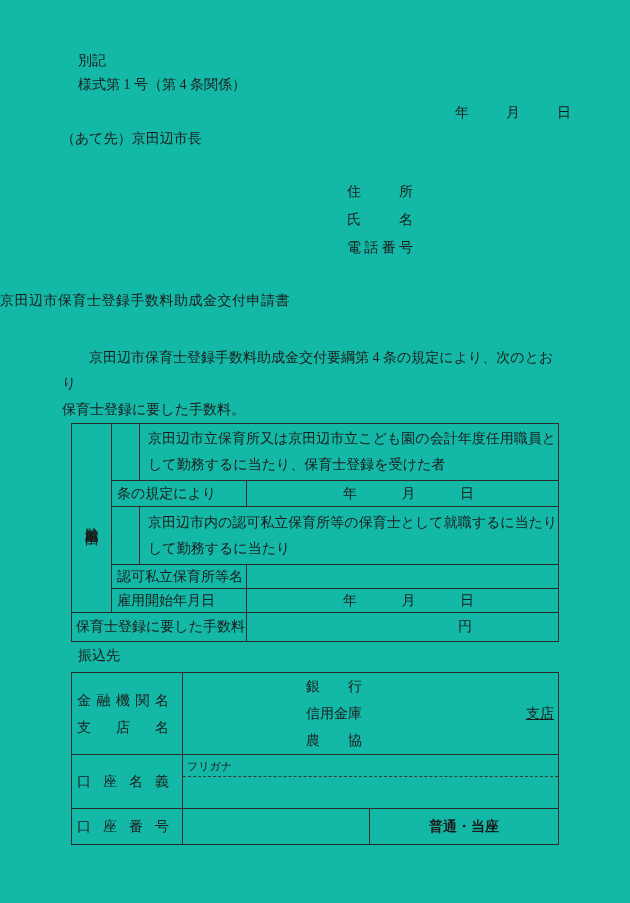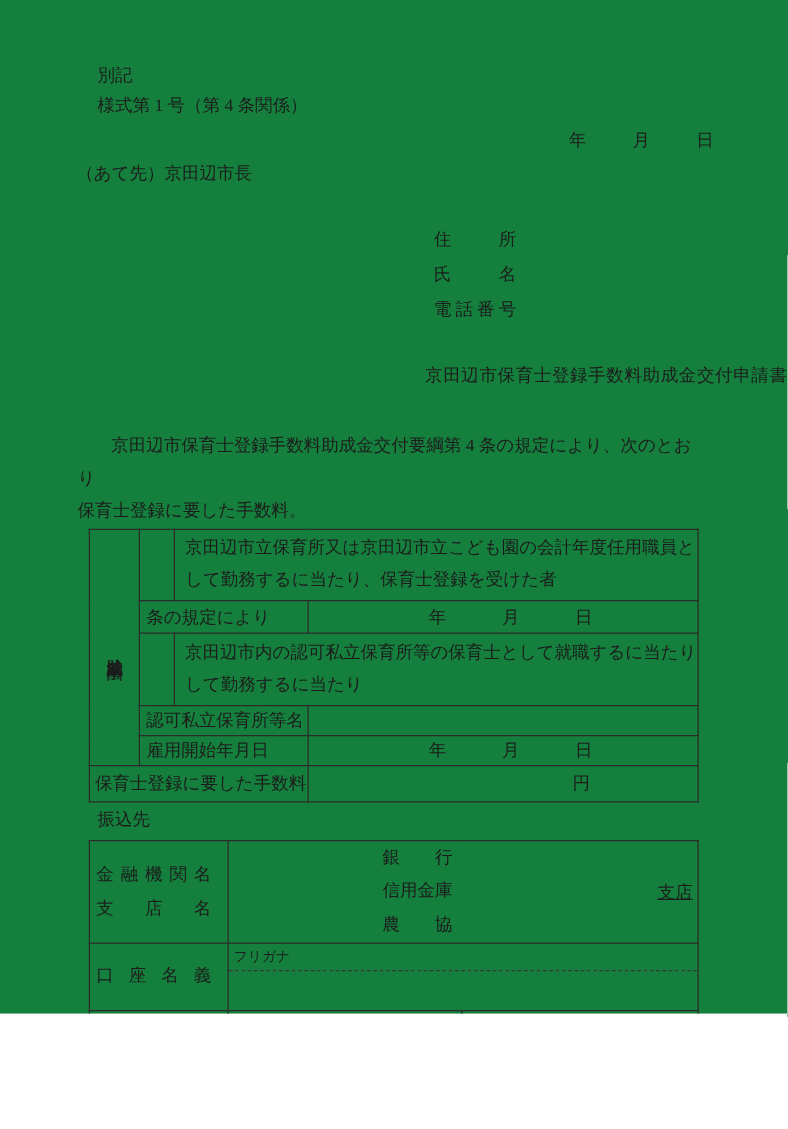--- a/index.html
+++ b/index.html
@@ -3,43 +3,43 @@
 <meta charset="utf-8">
 <style>
   html,body{margin:0;padding:0;background:#ffffff;}
   body{
     font-family:"Liberation Serif","DejaVu Serif",serif;
     color:#1c1c1c;
     -webkit-font-smoothing:antialiased;
   }
   .page{
     position:relative;
-    width:630px;height:811px;
-    background:#15803d;
+    width:630px;height:903px;
+    background:#14b8a6;
     overflow:hidden;
     font-size:14px;
   }
   .abs{position:absolute;white-space:nowrap;}
   
   .jspread{
     display:block;
     text-align:justify;
     text-align-last:justify;
     white-space:normal;
   }
   
   .note{left:78px;top:52px;}
   .form-no{left:78px;top:76px;}
   .date-line{left:455px;top:104px;width:116px;}
   .addressee{left:61px;top:130px;}
   .applicant-line{left:347px;width:66px;}
   .addr{top:183px;}
   .name{top:211px;}
   .phone{top:239px;}
-  .doc-title{left:0;top:292px;width:630px;text-align:right;letter-spacing:0.5px;}
+  .doc-title{left:0;top:292px;width:630px;text-align:left;letter-spacing:0.5px;}
   .para{left:62px;top:345px;width:500px;white-space:normal;line-height:26px;}
   .para .indent{text-indent:27px;display:block;}
   .para .noindent{display:block;}
   
   table{border-collapse:collapse;table-layout:fixed;}
   td{border:1px solid #2b2b2b;padding:0;font-size:14px;vertical-align:middle;overflow:hidden;}
   .tbl1{position:absolute;left:71px;top:423px;width:487px;}
   .tbl2{position:absolute;left:71px;top:672px;width:487px;}
   .vcell{text-align:center;}
   .vertical{

